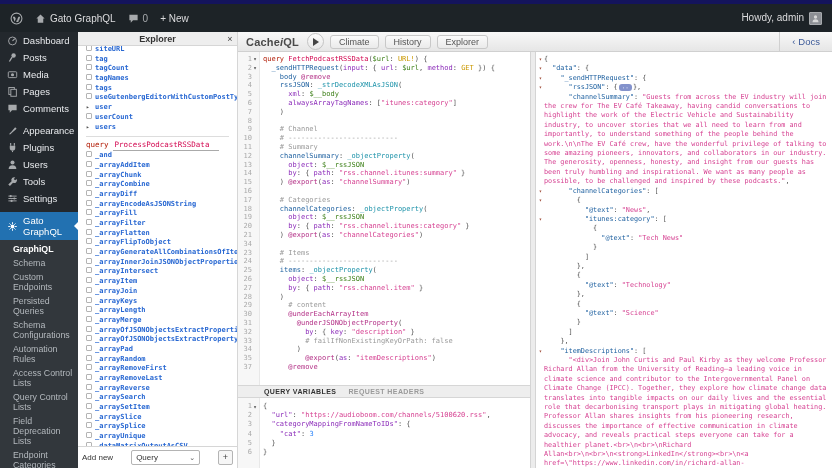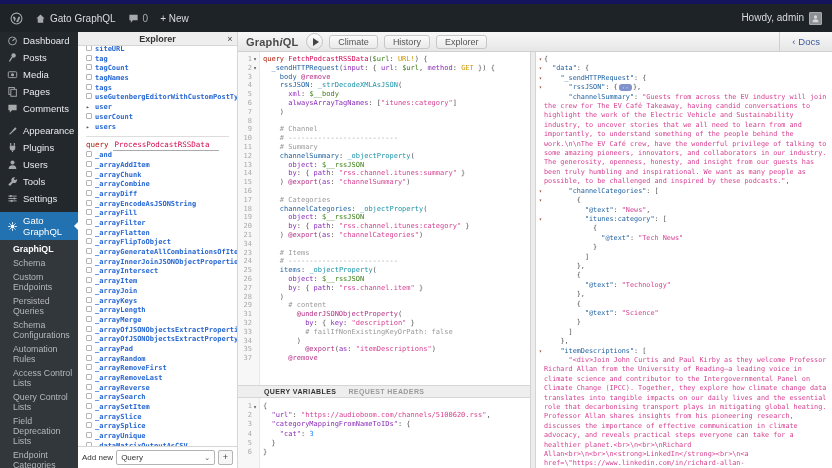--- a/index.html
+++ b/index.html
@@ -45,21 +45,21 @@
     font-family:"DejaVu Sans Mono", monospace; font-size:7px; }
   .ex-row { display:flex; align-items:flex-start; gap:3px; height:9.7px; white-space:nowrap;
     color:#2767d2; cursor:pointer; overflow:hidden;font-weight:bold; }
   .ex-cb { width:6px; height:6px; border:1px solid #b4b4b4; border-radius:1px; flex:none; background:#fff; }
   .ex-caret { color:#555; font-size:6px; width:6px; flex:none; }
   #ex-divider { border-top:1px solid #ddd; margin:4px 8px 3px 0; }
   #ex-ophead { display:flex; gap:4px; align-items:baseline; height:11px; font-family:"DejaVu Sans Mono", monospace; font-size:7.5px; }
   #ex-ophead .opkw { color:#B11A04; }
   #ex-ophead .opname { color:#D2054E; border-bottom:1px solid #aaa; padding:0 10px 1px 2px; cursor:text; }
   #explorer-footer { flex:none; height:22px; border-top:1px solid #d6d6d6; display:flex;
-    align-items:center; gap:3px; padding:0 4px; font-size:8px; color:#333; background:#fff; }
+    align-items:center; gap:18px; padding:0 4px; font-size:8px; color:#333; background:#fff; }
   #addnew-select { flex:1; height:15px; border:1px solid #b4b4b4; border-radius:2px; background:#fff;
     display:flex; align-items:center; justify-content:space-between; padding:0 4px; font-size:8px; cursor:pointer; }
   #addnew-plus { width:15px; height:15px; flex:none; border:1px solid #b4b4b4; border-radius:2px;
     background:#f6f6f6; text-align:center; line-height:13px; font-size:9px; color:#444; cursor:pointer; }
 
   
   #gql { flex:1; display:flex; flex-direction:column; min-width:0; }
   #gql-topbar { height:20px; flex:none; background:linear-gradient(#f8f8f8,#e6e6e6);
     border-bottom:1px solid #d0d0d0; display:flex; align-items:center; gap:6px; padding:0 0 0 8px; }
   #gql-logo { font-size:11px; color:#4a4a4a; font-weight:600; letter-spacing:.2px; }
@@ -467,21 +467,21 @@
         <span id="addnew-select">
           <span>Query</span>
           <span style="color:#555;font-size:7px;">⌄</span>
         </span>
         <span id="addnew-plus">+</span>
       </div>
     </div>
 
     <div id="gql">
       <div id="gql-topbar">
-        <span id="gql-logo"><span>Graph</span><em>i</em><span>QL</span></span>
+        <span id="gql-logo"><span>Cache</span><em>i</em><span>QL</span></span>
         <span id="execute-btn">
             <span class="tri"></span>
           </span>
         <span class="tb-btn">Climate</span>
         <span class="tb-btn">History</span>
         <span class="tb-btn">Explorer</span>
         <span id="docs-btn">
           <span>‹</span>
           <span>Docs</span>
         </span>
@@ -690,20 +690,27 @@
                 </div>
                 <div class="cmrow">
                   <span class="gut">
                     <span class="gnum">29</span>
                     <span class="gfold"></span>
                   </span>
                   <span class="cl"><span class="t-pl">      </span><span class="t-com"># content</span></span>
                 </div>
                 <div class="cmrow">
                   <span class="gut">
+                    <span class="gnum">30</span>
+                    <span class="gfold"></span>
+                  </span>
+                  <span class="cl"><span class="t-pl">      </span><span class="t-meta">@underEachArrayItem</span></span>
+                </div>
+                <div class="cmrow">
+                  <span class="gut">
                     <span class="gnum">31</span>
                     <span class="gfold"></span>
                   </span>
                   <span class="cl"><span class="t-pl">        </span><span class="t-meta">@underJSONObjectProperty</span><span class="t-pn">(</span></span>
                 </div>
                 <div class="cmrow">
                   <span class="gut">
                     <span class="gnum">32</span>
                     <span class="gfold"></span>
                   </span>

